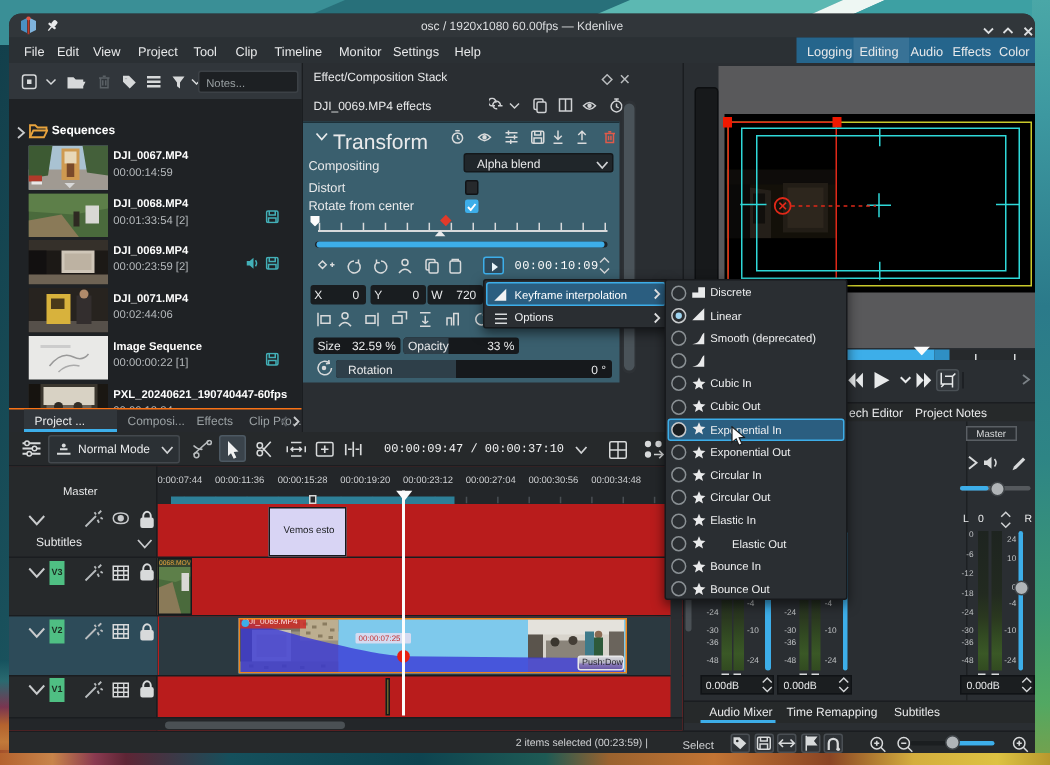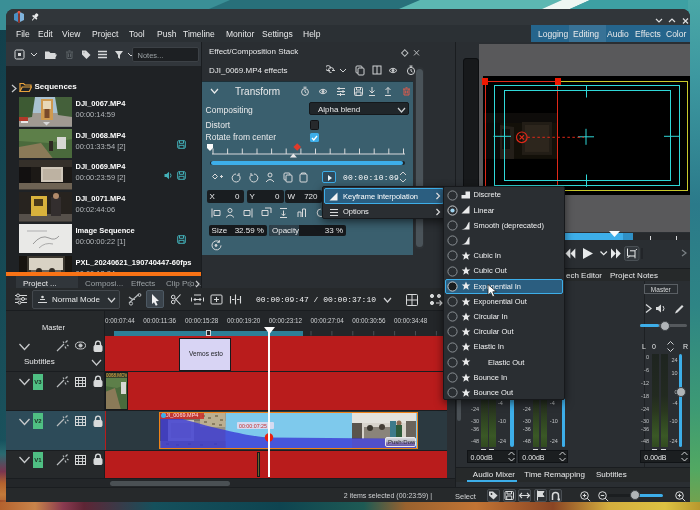--- a/index.html
+++ b/index.html
@@ -19,20 +19,21 @@
  <polygon points="590,0 700,0 700,30 523,30" fill="#3da0a3"></polygon>
 </svg>
 <div class="abs" style="left:0;top:440px;width:8px;height:70px;background:linear-gradient(180deg,#16525e 0%,#2a6a70 20%,#7a3550 45%,#b4632e 62%,#c27a3a 78%,#a4502a 100%)"></div>
 <div class="abs" style="left:0;top:500px;width:700px;height:10px;background:linear-gradient(90deg,#a4502a 0%,#c28a4a 5%,#7a3550 9%,#6a2535 12%,#15505c 20%,#0e4450 40%,#1e5a54 52%,#8a5a2e 58%,#b46a30 68%,#7a3a20 79%,#c8a43c 87%,#d2b83e 95%,#b0922e 100%)"></div>
 <div class="abs" style="left:688px;top:0;width:12px;height:510px;background:linear-gradient(180deg,#4aa7a7 0%,#3d98a0 15%,#2b7a8a 40%,#2e8585 60%,#3d9a74 80%,#52a862 92%,#7aa04a 100%);"></div>
 <div class="abs" id="wpbot2" style="left:0;top:502px;width:700px;height:8px;background:linear-gradient(90deg,#b4622e 0%,#c8844a 5%,#8a3a50 9%,#5e2535 12%,#15505c 22%,#0e4450 40%,#1e5a54 52%,#9a622e 58%,#c27434 68%,#8a4524 79%,#d4ae3e 87%,#ddc242 95%,#b8982e 100%);"></div>
 
 <div class="abs" id="win" style="left:6px;top:9px;width:684px;height:493px;background:#2a2e32;border-radius:8px 8px 0 0;overflow:hidden;">
   
   <div class="abs" style="left:0;top:0;width:684px;height:16px;background:#31363a;"></div>
+  <div class="abs" style="left:0;top:3.5px;width:684px;text-align:center;font-size:8px;color:#dcdee0;">osc / 1920x1080 60.00fps — Kdenlive</div>
   <svg class="abs" style="left:7px;top:2px" width="12" height="12" viewBox="0 0 12 12">
       <polygon points="1,3 5,1 5,11 1,9" fill="#4a90c4"></polygon>
       <polygon points="11,3 7,1 7,11 11,9" fill="#7fb3dc"></polygon>
       <rect x="5.4" y="0" width="1.2" height="12" fill="#c0392b"></rect>
       <circle cx="6" cy="1.2" r="1.4" fill="#e05545"></circle>
     </svg>
   <svg class="abs" style="left:24px;top:3px" width="10" height="10" viewBox="0 0 10 10">
       <g fill="#e9eaeb" transform="rotate(40 5 5)">
         <rect x="3.4" y="1" width="3.2" height="4" rx="1"></rect>
         <rect x="2" y="4.6" width="6" height="1.6" rx="0.8"></rect>
@@ -45,21 +46,21 @@
       <path d="M14,5 L17,2 L20,5"></path>
       <path d="M28,1.5 L33,6.5 M33,1.5 L28,6.5"></path>
     </svg>
   
   <div class="abs" style="left:0;top:16px;width:684px;height:17px;background:#2b3034;">
     <div class="abs txt" style="left:10px;top:4px">File</div>
     <div class="abs txt" style="left:32px;top:4px">Edit</div>
     <div class="abs txt" style="left:56px;top:4px">View</div>
     <div class="abs txt" style="left:86px;top:4px">Project</div>
     <div class="abs txt" style="left:123px;top:4px">Tool</div>
-    <div class="abs txt" style="left:151px;top:4px">Push</div>
+    <div class="abs txt" style="left:151px;top:4px">Clip</div>
     <div class="abs txt" style="left:177px;top:4px">Timeline</div>
     <div class="abs txt" style="left:220px;top:4px">Monitor</div>
     <div class="abs txt" style="left:256px;top:4px">Settings</div>
     <div class="abs txt" style="left:297px;top:4px">Help</div>
     <div class="abs" style="left:525px;top:0;width:159px;height:17px;background:#25658c;">
       <div class="abs txt" style="left:7px;top:4px">Logging</div>
       <div class="abs" style="left:38px;top:0px;width:37px;height:17px;background:rgba(255,255,255,0.09);"></div>
         <div class="abs txt" style="left:42px;top:4px">Editing</div>
       <div class="abs txt" style="left:76px;top:4px">Audio</div>
       <div class="abs txt" style="left:104px;top:4px">Effects</div>
@@ -83,21 +84,21 @@
         <path d="M51,1 v8"></path>
       <path d="M63,5.5 q4,-4.5 8,0 q-4,4.5 -8,0 z"></path>
         <circle cx="67" cy="5.5" r="1" fill="#cfd1d3"></circle>
       <circle cx="85" cy="6" r="3.6"></circle>
         <path d="M85,4 v2 l1.5,1 M83.5,1 h3 M85,1 v1.5"></path>
     </svg>
     <div class="abs" style="left:0;top:39px;width:211px;height:174px;background:#3a5f6e;border-top:1px solid #1d3038;">
       <svg class="abs" style="left:8px;top:6px" width="9" height="6" viewBox="0 0 9 6">
           <path d="M1,1 L4.5,5 L8,1" fill="none" stroke="#e8eaeb" stroke-width="1.2"></path>
         </svg>
-      <div class="abs txt" style="left:33px;top:4px;font-size:10px">Transform</div>
+      <div class="abs txt" style="left:20px;top:4px;font-size:14px">Transform</div>
       <svg class="abs" style="left:98px;top:4px" width="112" height="11" viewBox="0 0 112 11" stroke="#d8dadb" fill="none">
 <circle cx="5" cy="6" r="3.4"></circle>
           <path d="M5,4 v2 l1.5,1 M3.5,1.2 h3"></path>
 <path d="M19,5.5 q4,-4.5 8,0 q-4,4.5 -8,0 z"></path>
           <circle cx="23" cy="5.5" r="1" fill="#d8dadb"></circle>
 <path d="M37,2.5 h8 M37,5.5 h8 M37,8.5 h8 M39,1 v3 M43,4 v3 M40.5,7 v3" stroke-width="1"></path>
 <rect x="54.5" y="1.5" width="8" height="8" rx="1"></rect>
           <path d="M56.5,1.5 v2.5 h4 v-2.5 M56,9.5 v-3.5 h5 v3.5"></path>
 <path d="M72,1 v6 m-2.5,-2.5 l2.5,2.5 2.5,-2.5 M69,9.5 h6"></path>
 <path d="M88,7.5 v-6 m-2.5,2.5 l2.5,-2.5 2.5,2.5 M85,9.5 h6"></path>
@@ -192,20 +193,25 @@
         </div>
       <div class="abs" style="left:67px;top:142.6px;width:77px;height:11.4px;background:#16191c;border-radius:2px;overflow:hidden;">
 <div class="abs" style="left:0;top:0;width:30px;height:11.4px;background:#2e3f49;"></div>
 <div class="abs txt" style="left:3px;top:1.5px;font-size:8px">Opacity</div>
 <div class="abs txt" style="right:3px;top:1.5px;font-size:8px">33 %</div>
         </div>
       <svg class="abs" style="left:8px;top:157px" width="12" height="12" viewBox="0 0 12 12" stroke="#d8dadb" fill="none">
           <path d="M9.5,3 a4.5,4.5 0 1 0 1.5,3.4 m-1.8,-5.4 l0.3,2.2 -2.2,0.3"></path>
           <circle cx="6" cy="6.4" r="1" fill="#d8dadb"></circle>
         </svg>
+      <div class="abs" style="left:22px;top:158.4px;width:184px;height:11.2px;background:#16191c;border-radius:2px;overflow:hidden;">
+<div class="abs" style="left:0;top:0;width:80px;height:11.2px;background:#2e3f49;"></div>
+<div class="abs txt" style="left:8px;top:1.5px;font-size:8px">Rotation</div>
+<div class="abs txt" style="right:4px;top:1.5px;font-size:8px">0 °</div>
+        </div>
       </div>
 
 
     <div class="abs" style="left:212.5px;top:25px;width:9px;height:182px;background:#2e3236;border-radius:4px;"></div>
     <div class="abs" style="left:213.5px;top:27px;width:7px;height:178px;background:#4a5359;border-radius:3.5px;"></div>
   </div>
   
   <div class="abs" id="mon" style="left:449px;top:33px;width:235px;height:239px;background:#2a2e32;border-left:1px solid #1a1d20;">
     <div class="abs" style="left:22.5px;top:2px;width:212.5px;height:188px;background:#59595b;"></div>
     <div class="abs" style="left:6.5px;top:16px;width:16px;height:223px;background:#17191b;border:1px solid #0d0f11;border-radius:3px;"></div>
@@ -478,21 +484,21 @@
             <rect x="12" y="14" width="30" height="8" fill="#6a6258"></rect>
             <circle cx="20" cy="15" r="3" fill="#2e2a24"></circle>
             <circle cx="33" cy="15" r="3" fill="#332e26"></circle>
             <rect y="24" width="53" height="5.5" fill="#8a8478"></rect>
           </svg>
       <div class="abs" style="left:69.5px;top:191.5px;font-size:7.5px;font-weight:bold;color:#fdfdfd;white-space:nowrap">PXL_20240621_190740447-60fps</div>
       <div class="abs" style="left:69.5px;top:202.5px;font-size:7.5px;color:#b4b8bb;white-space:nowrap">00:00:12:24</div>
       </div>
     </div>
 
-    <div class="abs" style="left:0;top:229.5px;width:195px;height:16px;background:#26292d;border-top:4px solid #f97316;">
+    <div class="abs" style="left:0;top:229.5px;width:195px;height:16px;background:#26292d;border-top:1px solid #f97316;">
       <div class="abs" style="left:10px;top:0;width:62px;height:16px;background:#31363b;"></div>
       <div class="abs txt" style="left:17px;top:3px;font-size:8px">Project ...</div>
       <div class="abs" style="left:10px;top:13.5px;width:62px;height:2.5px;background:#3daee9;"></div>
       <div class="abs txt dim" style="left:79px;top:3px;font-size:8px">Composi...</div>
       <div class="abs txt dim" style="left:125px;top:3px;font-size:8px">Effects</div>
       <div class="abs txt dim" style="left:160px;top:3px;font-size:8px">Clip Pro...</div>
       <svg class="abs" style="left:181px;top:4px" width="14" height="8" viewBox="0 0 14 8">
           <path d="M4,1 L1,4 L4,7" stroke="#55595e" fill="none" stroke-width="1.2"></path>
           <path d="M9,1 L12,4 L9,7" stroke="#c8cacc" fill="none" stroke-width="1.2"></path>
         </svg>

